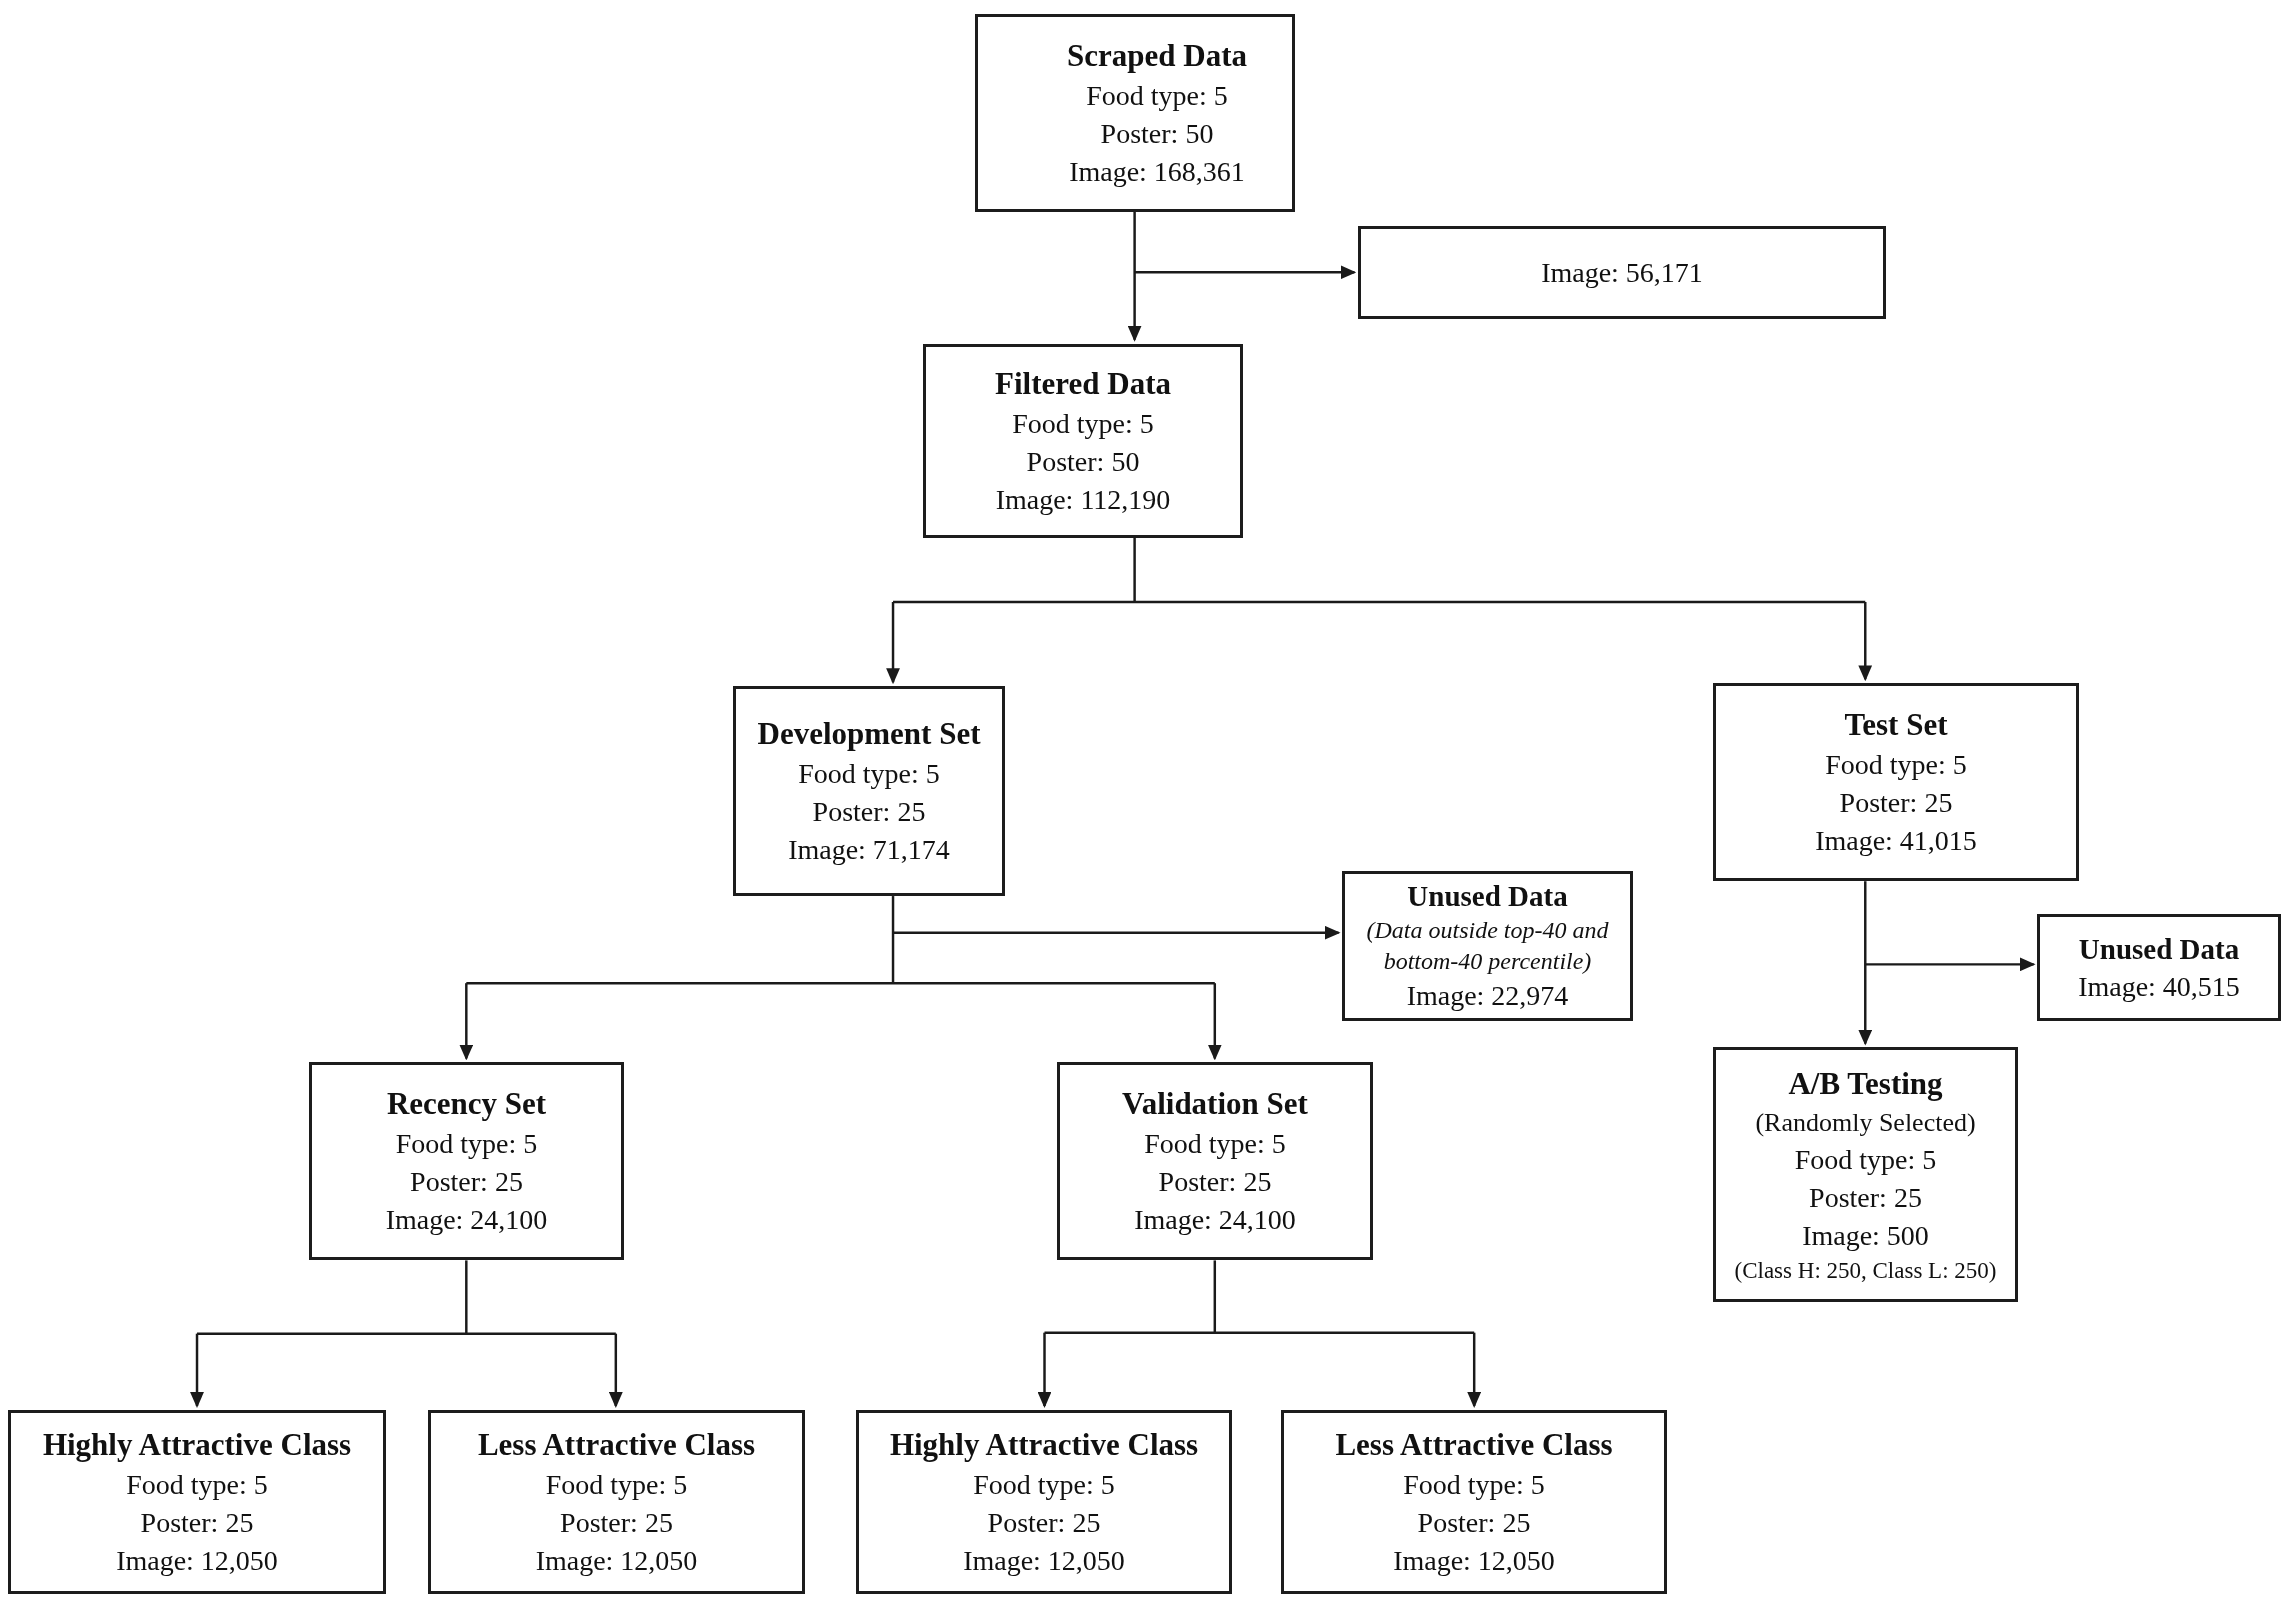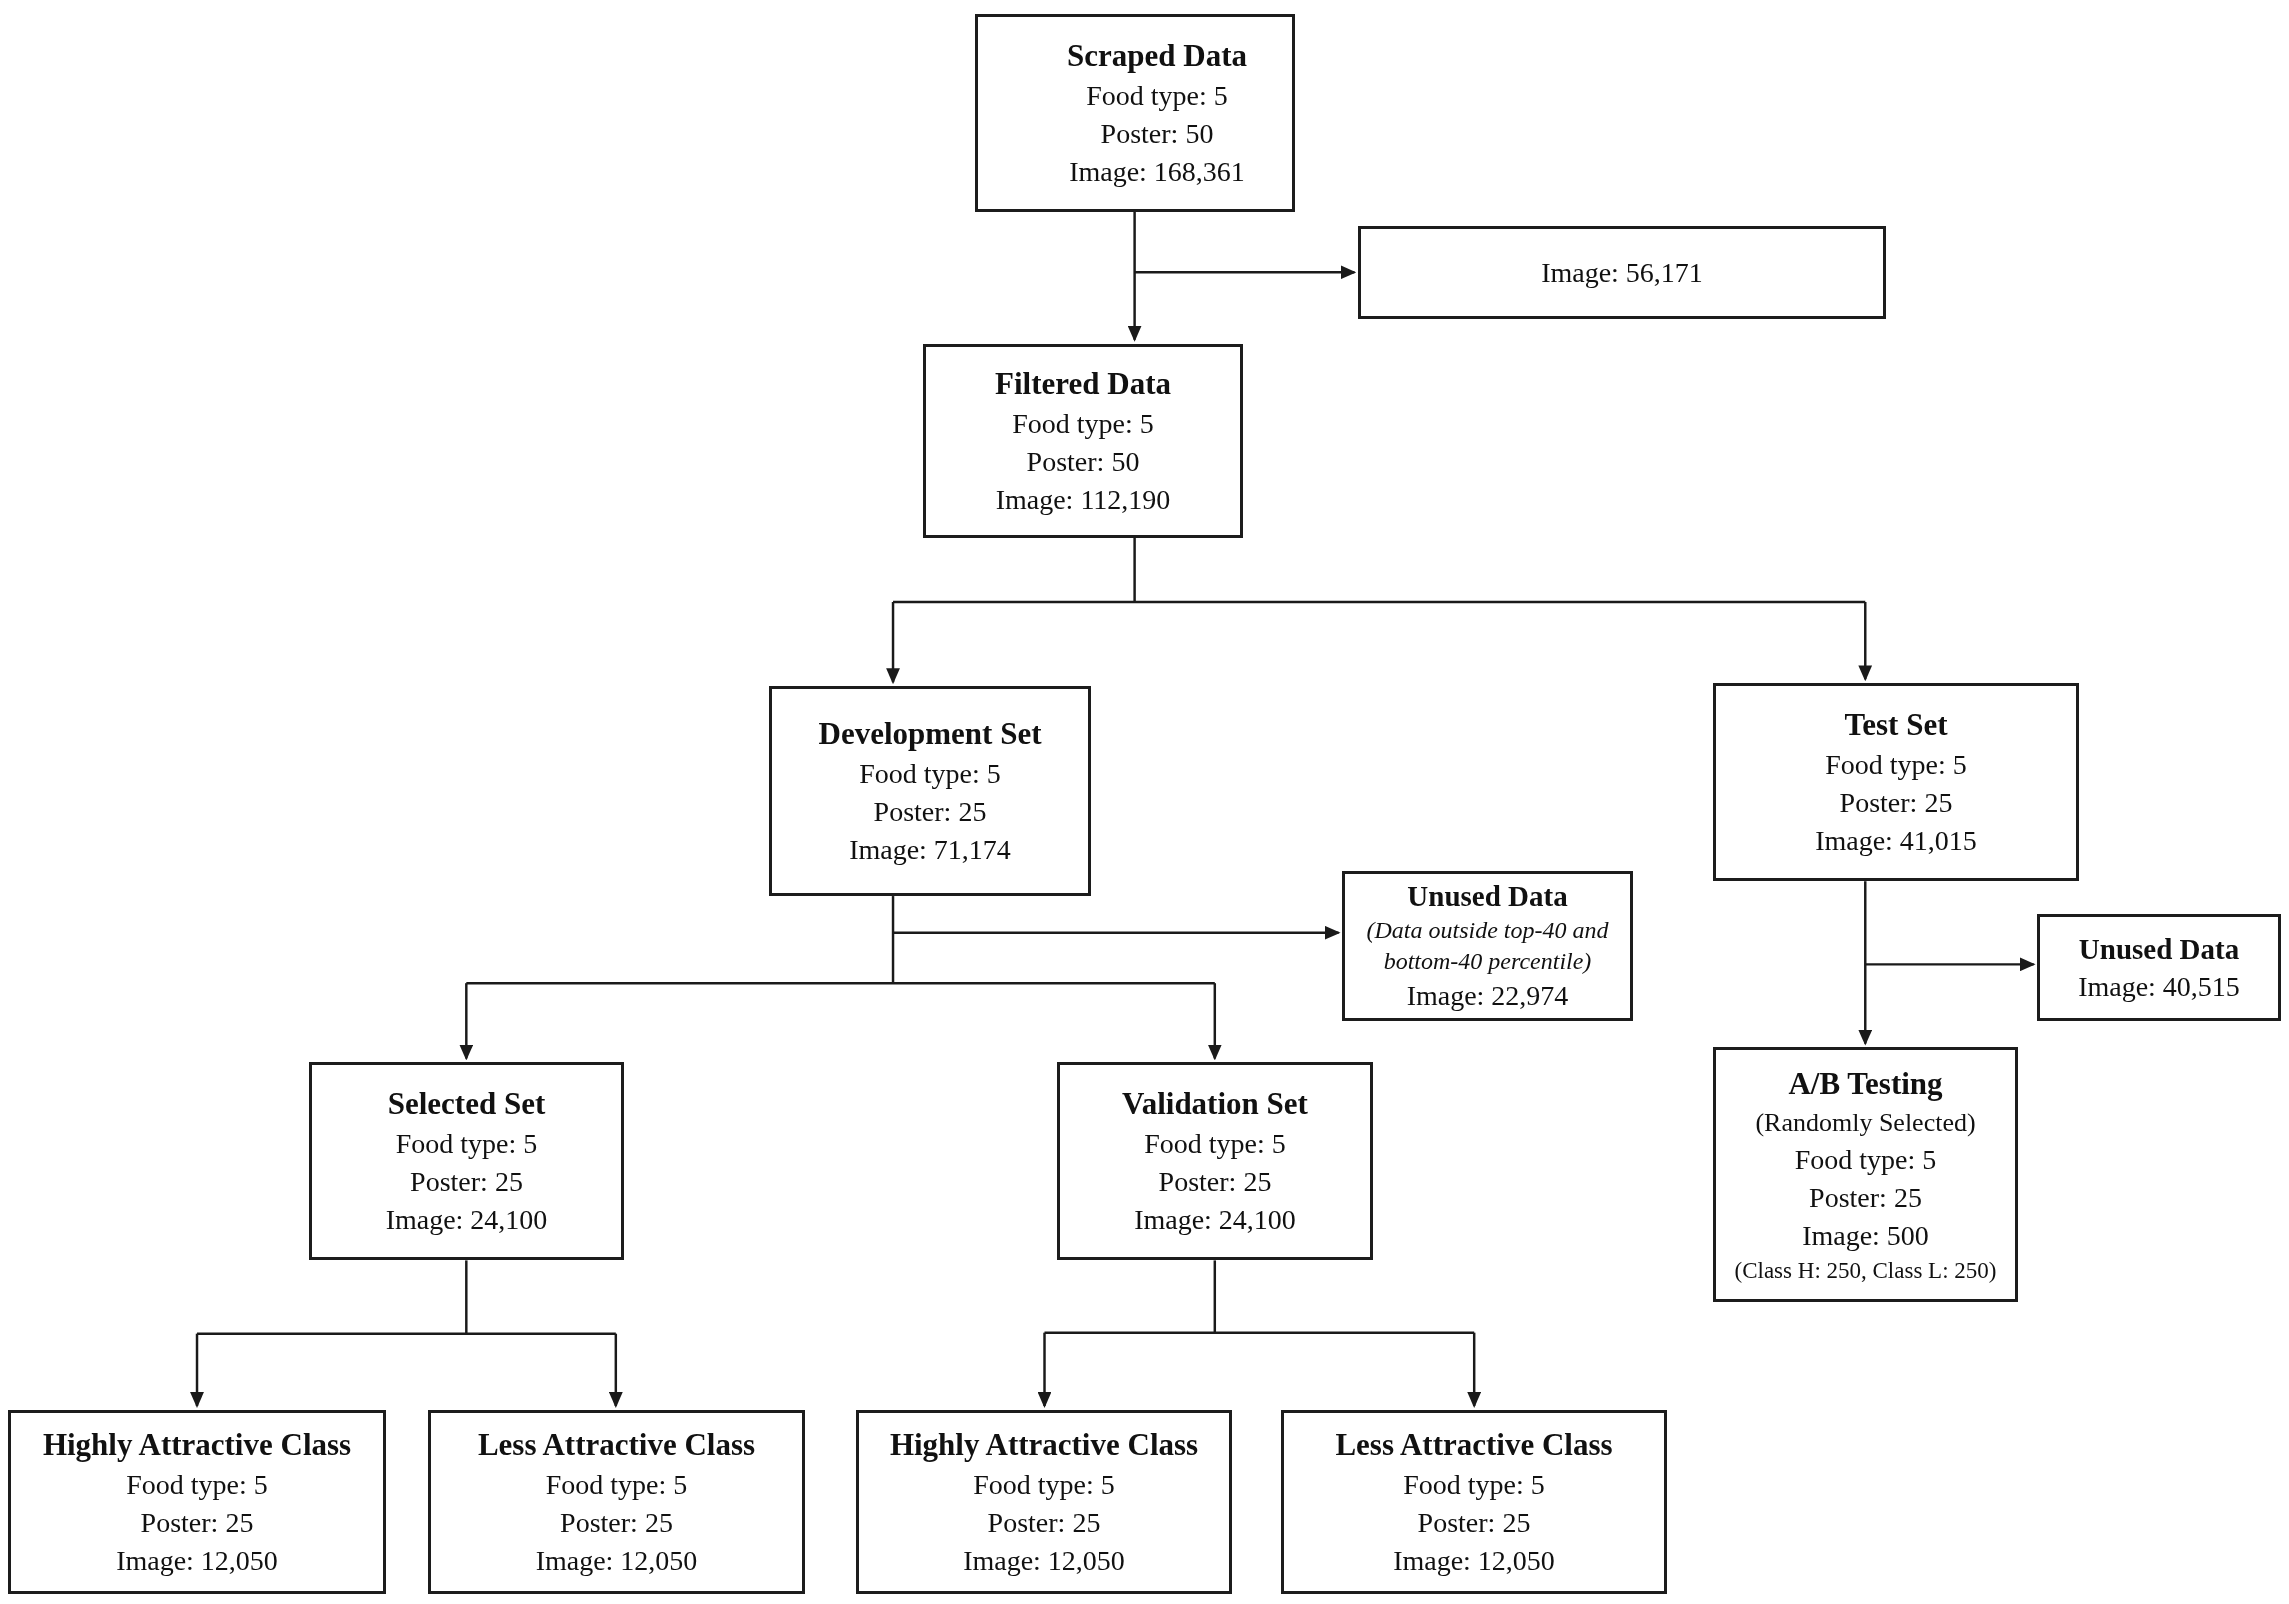--- a/index.html
+++ b/index.html
@@ -67,21 +67,21 @@
     <div class="stat">Image: 56,171</div>
   </div>
 
   <div class="node" style="left:923px;top:344px;width:320px;height:194px;">
     <div class="title">Filtered Data</div>
     <div class="stat">Food type: 5</div>
     <div class="stat">Poster: 50</div>
     <div class="stat">Image: 112,190</div>
   </div>
 
-  <div class="node" style="left:733px;top:686px;width:322px;height:210px;margin-left:36px;">
+  <div class="node" style="left:733px;top:686px;width:272px;height:210px;">
     <div class="title">Development Set</div>
     <div class="stat">Food type: 5</div>
     <div class="stat">Poster: 25</div>
     <div class="stat">Image: 71,174</div>
   </div>
 
   <div class="node" style="left:1713px;top:683px;width:366px;height:198px;">
     <div class="title">Test Set</div>
     <div class="stat">Food type: 5</div>
     <div class="stat">Poster: 25</div>
@@ -103,21 +103,21 @@
   <div class="node" style="left:1713px;top:1047px;width:305px;height:255px;">
     <div class="title">A/B Testing</div>
     <div class="note-md">(Randomly Selected)</div>
     <div class="stat">Food type: 5</div>
     <div class="stat">Poster: 25</div>
     <div class="stat">Image: 500</div>
     <div class="footnote">(Class H: 250, Class L: 250)</div>
   </div>
 
   <div class="node" style="left:309px;top:1062px;width:315px;height:198px;">
-    <div class="title">Selected Set</div>
+    <div class="title">Recency Set</div>
     <div class="stat">Food type: 5</div>
     <div class="stat">Poster: 25</div>
     <div class="stat">Image: 24,100</div>
   </div>
 
   <div class="node" style="left:1057px;top:1062px;width:316px;height:198px;">
     <div class="title">Validation Set</div>
     <div class="stat">Food type: 5</div>
     <div class="stat">Poster: 25</div>
     <div class="stat">Image: 24,100</div>

